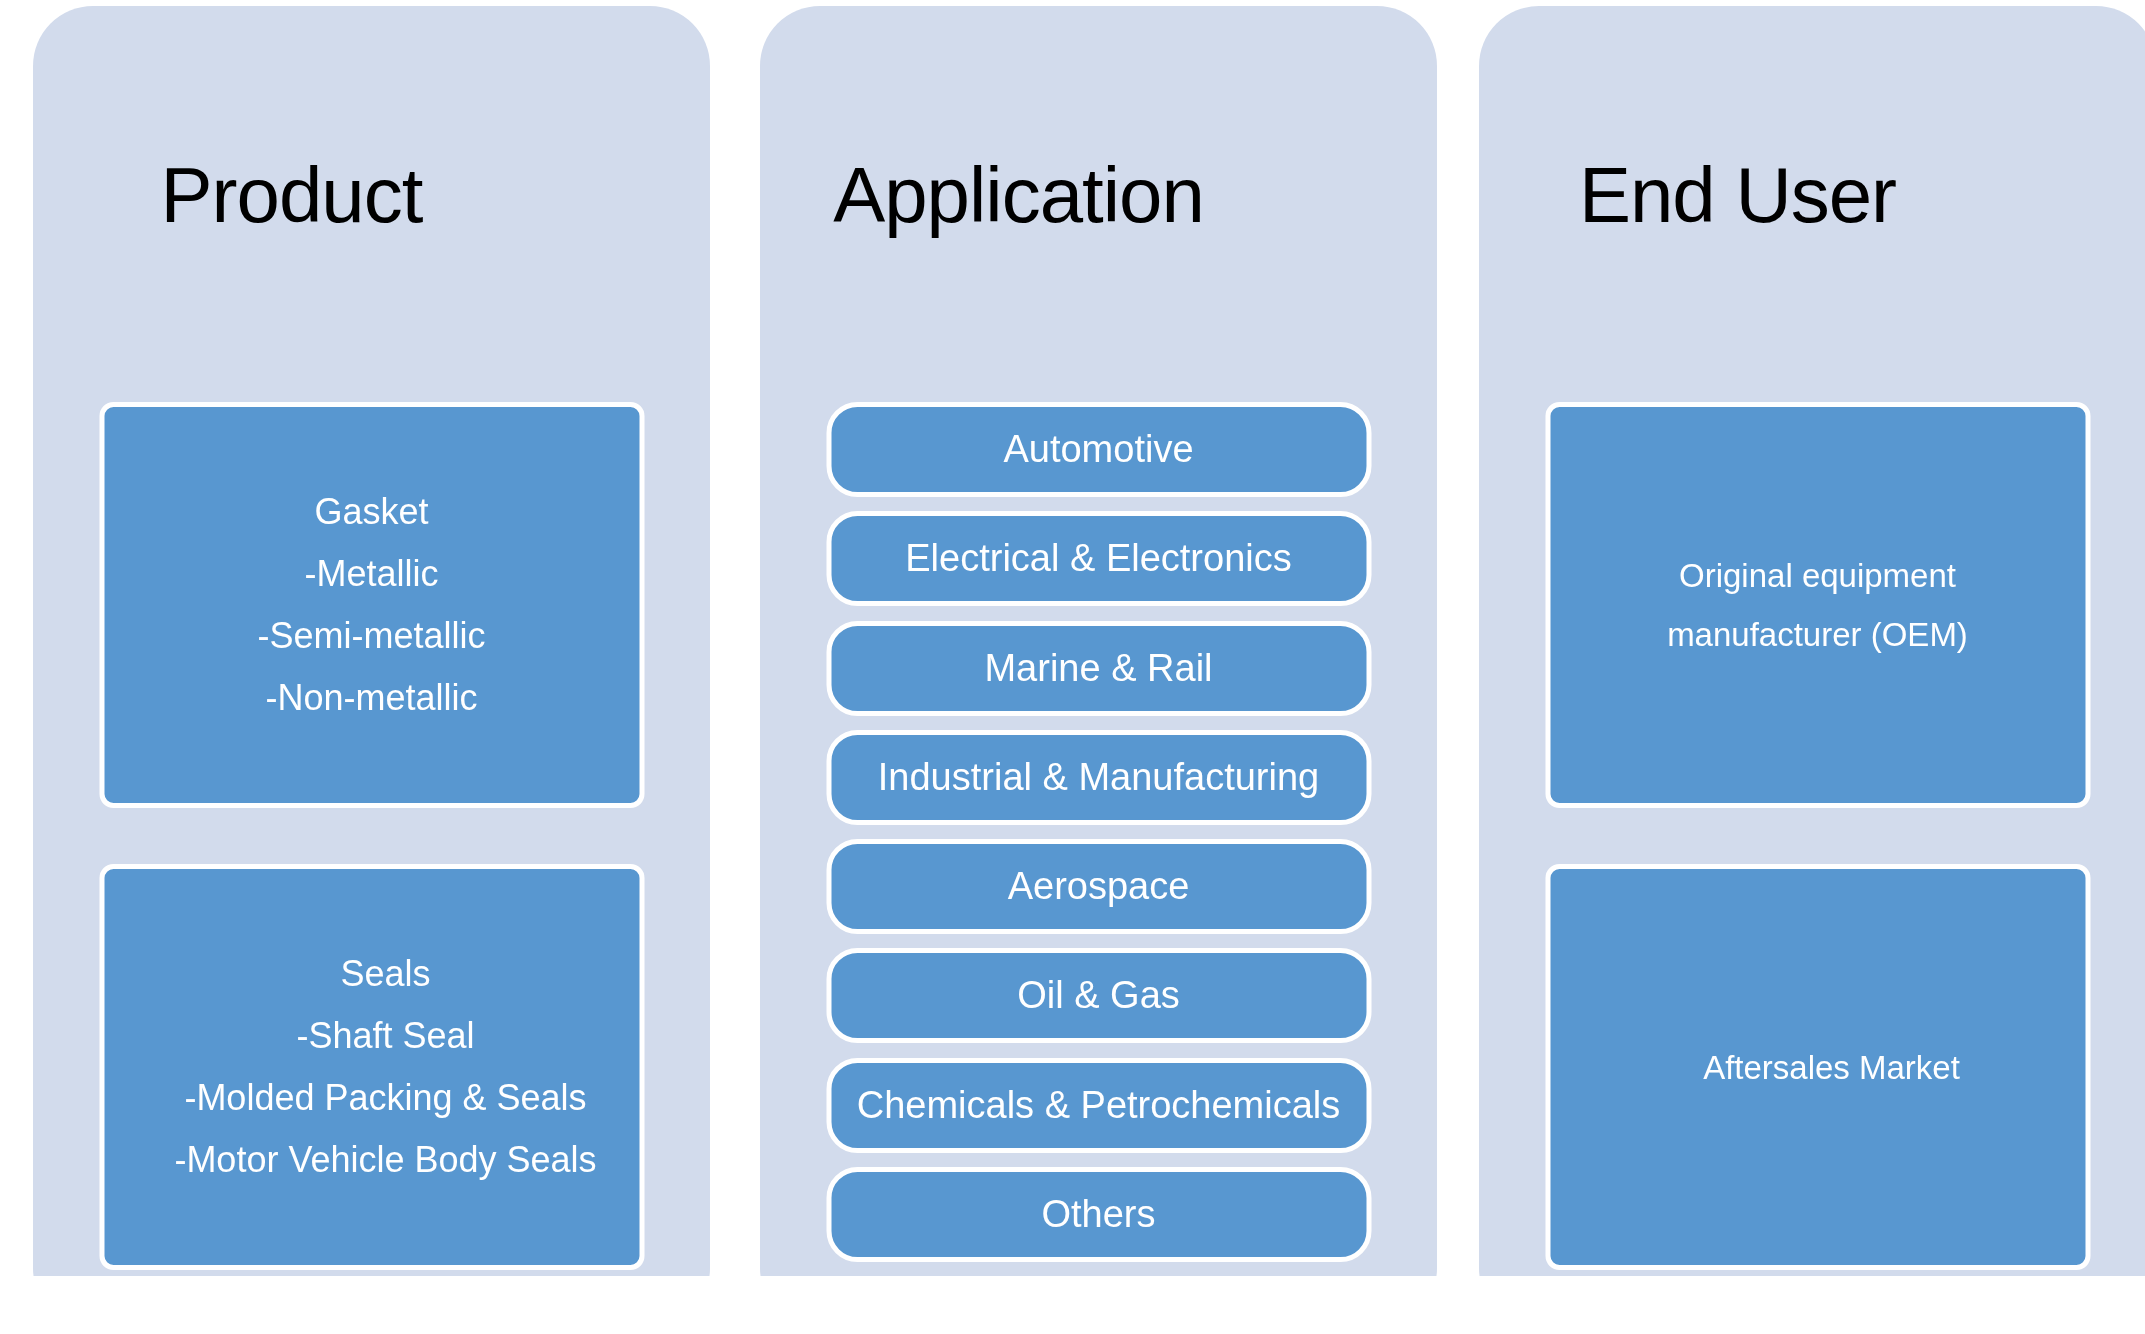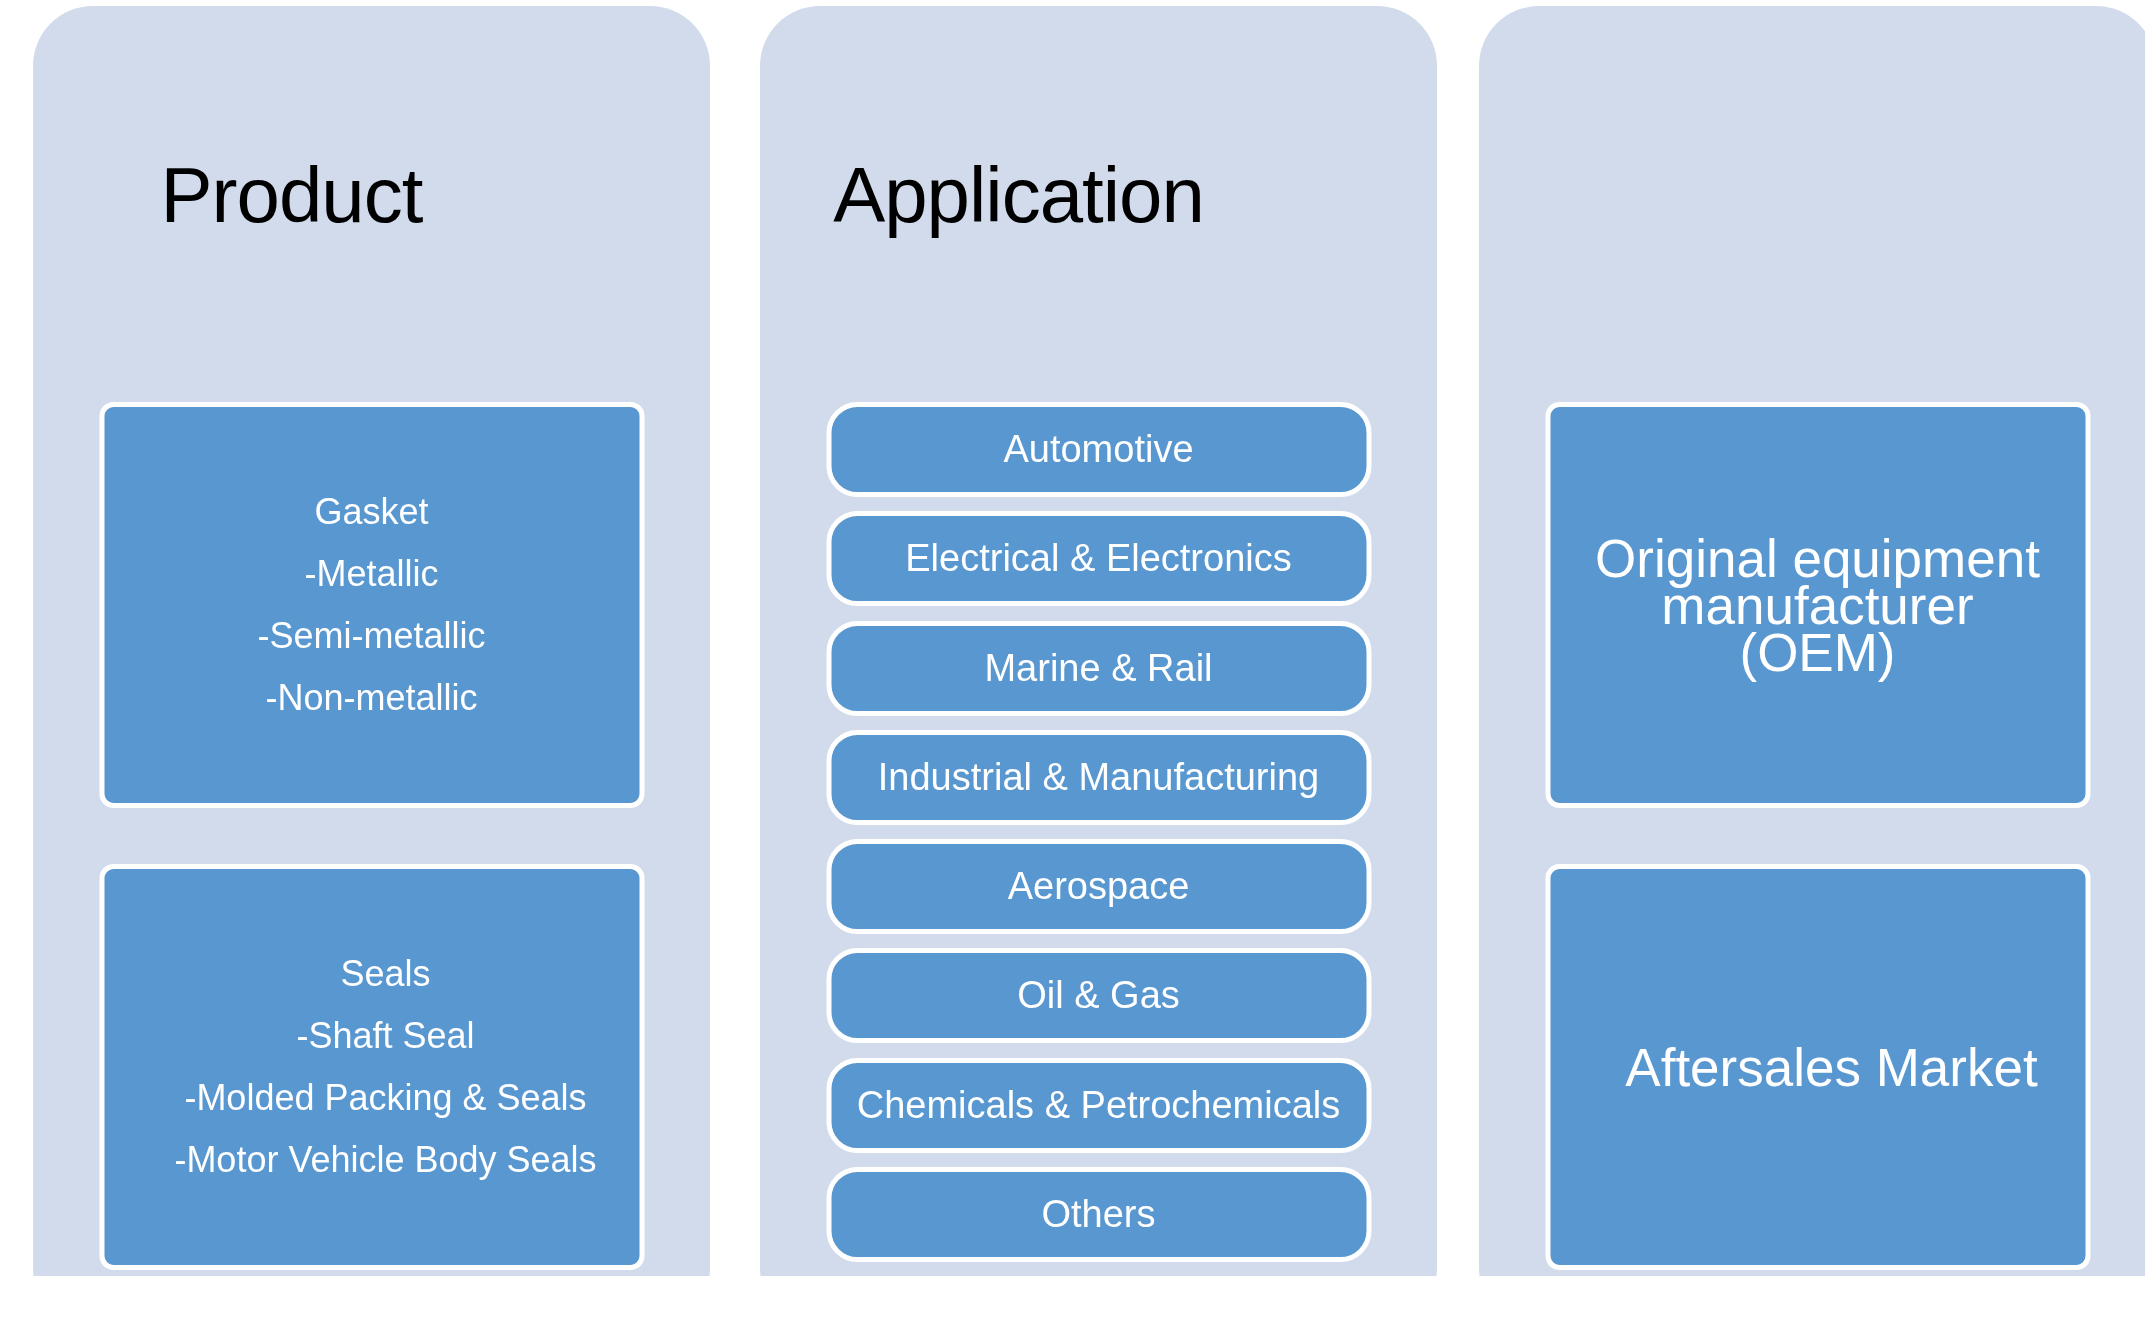--- a/index.html
+++ b/index.html
@@ -62,22 +62,22 @@
   .bigbox.pos-top    { top: 396px; }
   .bigbox.pos-bottom { top: 858px; padding-left: 28px; }
   .product-lines {
     font-size: 36px;
     line-height: 62px;
     white-space: nowrap;
   }
   .enduser-text {
     display: inline-block;
     max-width: 470px;
-    font-size: 53px;
-    line-height: 47px;
+    font-size: 33px;
+    line-height: 59px;
   }
   .applist {
     position: absolute;
     top: 396px;
     left: 50%;
     transform: translateX(-50%);
     display: flex;
     flex-direction: column;
     gap: 14.3px;
   }
@@ -132,20 +132,21 @@
       <div class="smallbox">Marine &amp; Rail</div>
       <div class="smallbox">Industrial &amp; Manufacturing</div>
       <div class="smallbox">Aerospace</div>
       <div class="smallbox">Oil &amp; Gas</div>
       <div class="smallbox">Chemicals &amp; Petrochemicals</div>
       <div class="smallbox">Others</div>
     </div>
   </section>
 
   <section class="col col-enduser">
+    <h2 class="col-title">End User</h2>
 
     <div class="bigbox pos-top">
       <span class="enduser-text">Original equipment manufacturer (OEM)</span>
     </div>
 
     <div class="bigbox pos-bottom">
       <span class="enduser-text">Aftersales Market</span>
     </div>
   </section>
 

